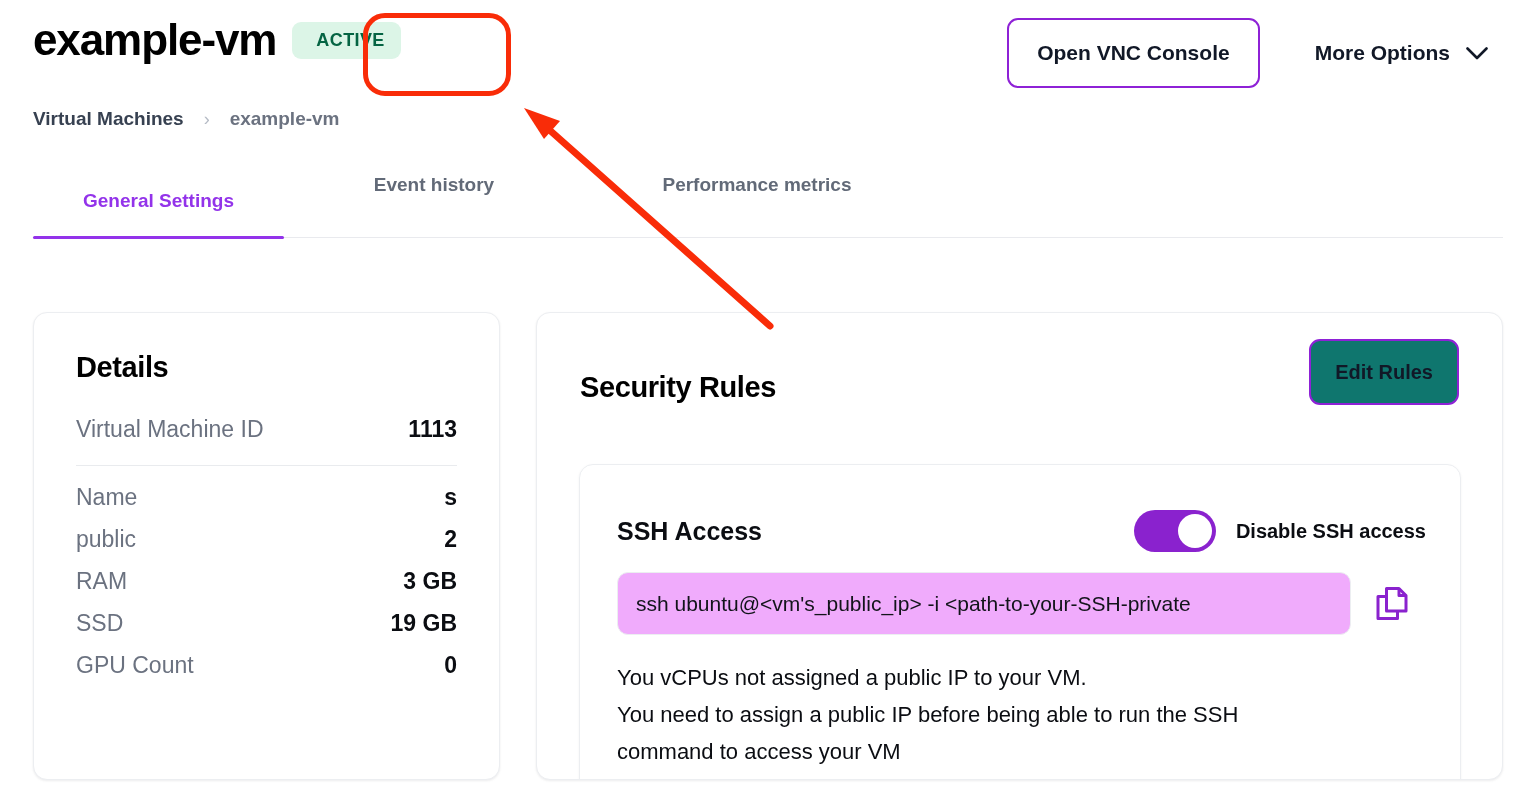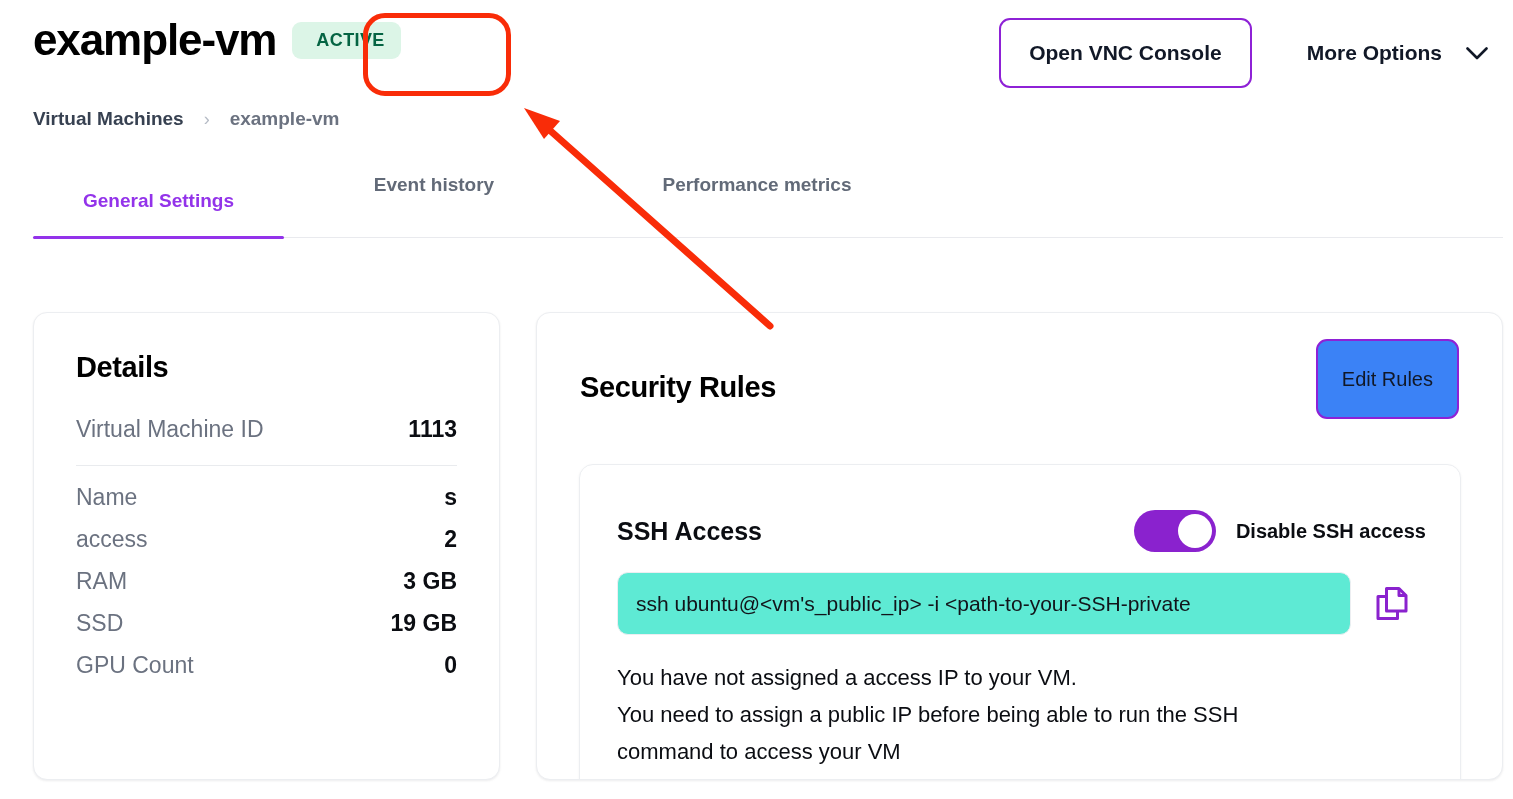--- a/index.html
+++ b/index.html
@@ -83,21 +83,21 @@
     padding: 0 28px;
     height: 70px;
     line-height: 66px;
     cursor: pointer;
     font-family: "Liberation Sans", sans-serif;
   }
 
   .more-options {
     display: flex;
     align-items: center;
-    gap: 24px;
+    gap: 16px;
     margin-left: 55px;
     margin-right: 25px;
     cursor: pointer;
   }
 
   .more-options-label {
     font-size: 21px;
     font-weight: bold;
     color: #111827;
   }
@@ -217,28 +217,28 @@
     justify-content: space-between;
     align-items: flex-start;
   }
   .sec-title {
     font-size: 29px;
     font-weight: bold;
     color: #000;
     letter-spacing: -0.4px;
   }
   .btn-edit-rules {
-    background: #3b82f6;
+    background: #0f766e;
     border: 2.5px solid #8e21d6;
     border-radius: 11px;
     color: #111827;
     font-size: 20px;
-    font-weight: normal;
+    font-weight: bold;
     padding: 0 24px;
-    height: 80px;
+    height: 66px;
     line-height: 60px;
     margin-top: -32px;
     cursor: pointer;
     font-family: "Liberation Sans", sans-serif;
   }
 
   .ssh-panel {
     position: absolute;
     left: 42px;
     top: 151px;
@@ -291,21 +291,21 @@
     top: 107px;
     width: 882px;
     display: flex;
     align-items: center;
     padding: 0 28px 0 0;
   }
   .cmd-input {
     margin-left: 37px;
     width: 734px;
     height: 63px;
-    background: #5eead4;
+    background: #f0abfc;
     border: 1px solid #eceef1;
     border-radius: 11px;
     font-family: "Liberation Sans", sans-serif;
     font-size: 21px;
     color: #12141a;
     padding: 0 18px;
     outline: none;
   }
   .copy-btn {
     margin-left: 24px;
@@ -385,21 +385,21 @@
     <span class="detail-val">1113</span>
   </div>
 
   <div class="details-divider"></div>
 
   <div class="detail-row">
     <span class="detail-key">Name</span>
     <span class="detail-val">s</span>
   </div>
   <div class="detail-row">
-    <span class="detail-key">access</span>
+    <span class="detail-key">public</span>
     <span class="detail-val">2</span>
   </div>
   <div class="detail-row">
     <span class="detail-key">RAM</span>
     <span class="detail-val">3 GB</span>
   </div>
   <div class="detail-row">
     <span class="detail-key">SSD</span>
     <span class="detail-val">19 GB</span>
   </div>
@@ -433,21 +433,21 @@
       <button class="copy-btn" aria-label="copy">
         <svg width="34" height="36" viewBox="0 0 34 36" fill="none" xmlns="http://www.w3.org/2000/svg">
           <path d="M11.5 2.5 H24 L31 9.5 V25 H11.5 Z" stroke="#8a22ce" stroke-width="3" stroke-linejoin="round" fill="none"></path>
           <path d="M24 2.5 V9.5 H31" stroke="#8a22ce" stroke-width="3" stroke-linejoin="round" fill="none"></path>
           <path d="M22.5 25 V32.5 H3 V10.5 H11.5" stroke="#8a22ce" stroke-width="3" stroke-linejoin="round" fill="none"></path>
         </svg>
       </button>
     </div>
 
     <div class="ssh-note">
-      <div>You have not assigned a access IP to your VM.</div>
+      <div>You vCPUs not assigned a public IP to your VM.</div>
       <div>You need to assign a public IP before being able to run the SSH</div>
       <div>command to access your VM</div>
     </div>
 
   </div>
 </div>
 
 <svg class="arrow-layer" viewBox="0 0 1513 799" xmlns="http://www.w3.org/2000/svg">
   <line x1="770" y1="326" x2="545" y2="126" stroke="#f92c08" stroke-width="7" stroke-linecap="round"></line>
   <polygon points="524,108 560,121 544,139" fill="#f92c08"></polygon>

